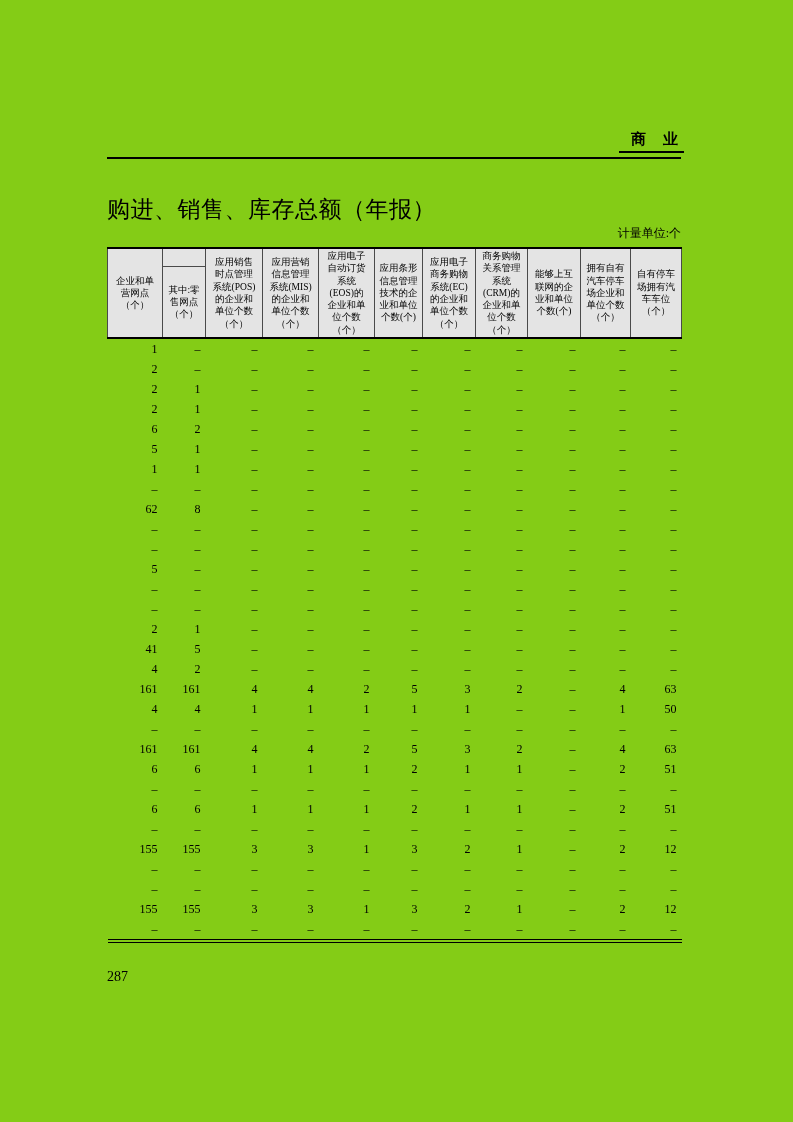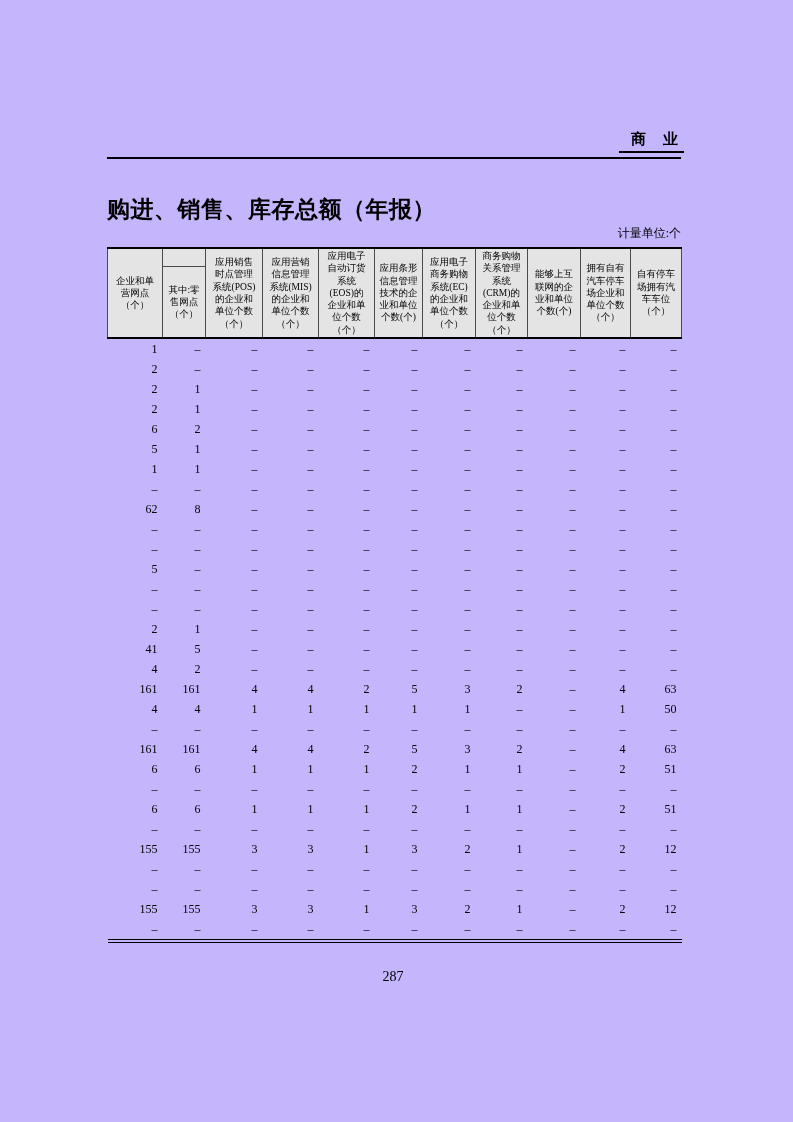--- a/index.html
+++ b/index.html
@@ -1,20 +1,20 @@
 <!DOCTYPE html>
 <html><head>
 <meta charset="utf-8">
 <style>
   html, body { margin: 0; padding: 0; background: #ffffff; }
   .page {
     position: relative;
     width: 793px;
     height: 1122px;
-    background: #c4b5fd;
+    background: #84cc16;
     font-family: "Liberation Serif", "DejaVu Serif", serif;
     color: #000;
     overflow: hidden;
   }
   .content {
     position: absolute;
     left: 107px;
     top: 0;
     width: 574px;
   }
@@ -33,21 +33,21 @@
     font-weight: bold;
     border-bottom: 2px solid #000;
     padding: 0 5px 2px 12px;
     letter-spacing: 1px;
     white-space: pre;
   }
   
   .doc-title {
     margin: 36px 0 0 0;
     font-size: 23px;
-    font-weight: bold;
+    font-weight: normal;
     letter-spacing: 0.5px;
     line-height: 30px;
   }
   
   .unit-note {
     text-align: right;
     font-size: 12px;
     margin-top: 0;
     margin-bottom: 5px;
   }
@@ -79,21 +79,21 @@
     font-size: 12px;
     text-align: right;
     padding: 0 5px 0 0;
     height: 20px;
     line-height: 20px;
     border: none;
     overflow: hidden;
     white-space: nowrap;
   }
   .page-number {
-    text-align: center;
+    text-align: left;
     font-size: 14px;
     margin-top: 26px;
     padding-right: 2px;
   }
 </style>
 </head>
 <body>
 
 <div class="page">
   <div class="content">

